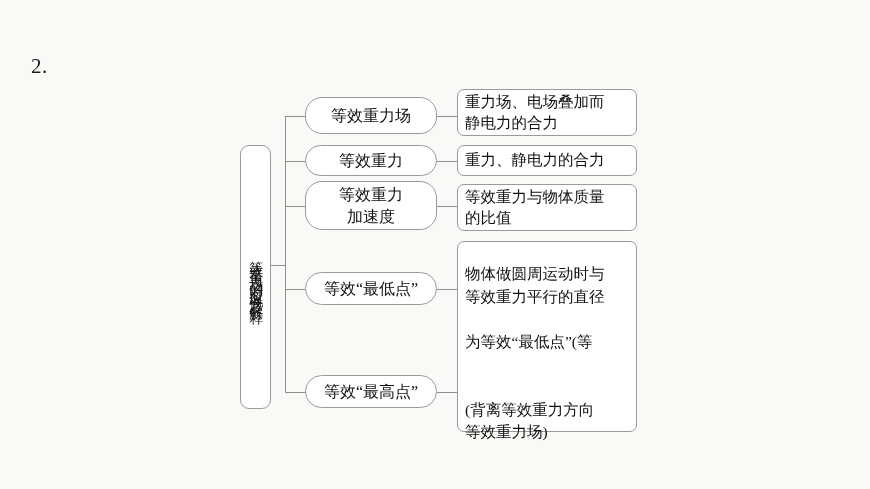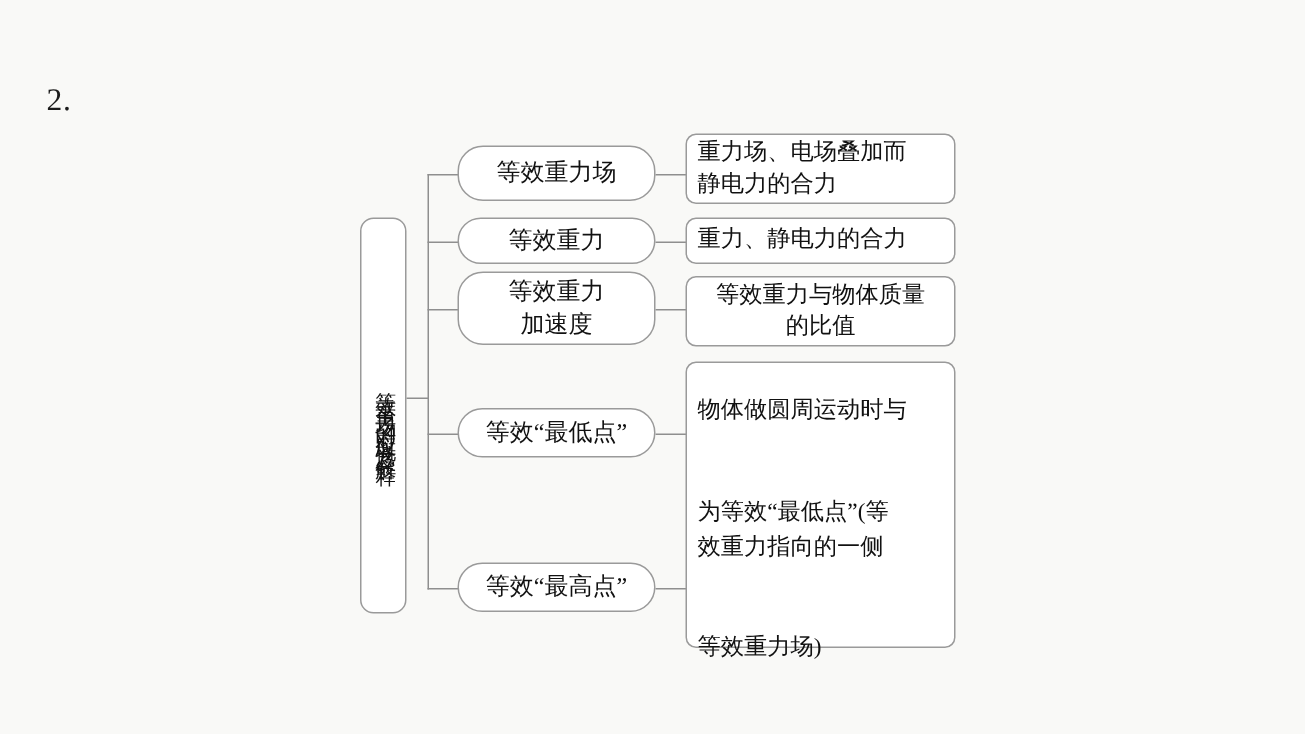--- a/index.html
+++ b/index.html
@@ -88,21 +88,21 @@
   .right {
     left: 457px;
     width: 180px;
     font-size: 15.5px;
     text-align: left;
     justify-content: flex-start;
     padding: 3px 7px;
   }
   .right-1 { top: 89px;  height: 47px; }
   .right-2 { top: 145px; height: 31px; }
-  .right-3 { top: 184px; height: 47px; text-align: center; }
+  .right-3 { top: 184px; height: 47px; }
   .right-4 {
     top: 241px;
     height: 191px;
     align-items: flex-start;
     padding-top: 21px;
     line-height: 1.46;
   }
   .right .rtext { display: block; width: 100%; }
 
   
@@ -179,23 +179,23 @@
   <div class="node right right-3">
     <span class="rtext">
       <span>等效重力与物体质量</span><br>
       <span>的比值</span>
     </span>
   </div>
 
   <div class="node right right-4">
     <span class="rtext">
       <span>物体做圆周运动时与</span><br>
+      <span>等效重力平行的直径</span><br>
+      <br>
+      <span>为等效“最低点”(等</span><br>
       <br>
       <br>
-      <span>为等效“最低点”(等</span><br>
-      <span>效重力指向的一侧</span><br>
-      <br>
-      <br>
+      <span>(背离等效重力方向</span><br>
       <span>等效重力场)</span>
     </span>
   </div>
 
 </div>
 
 </body></html>

